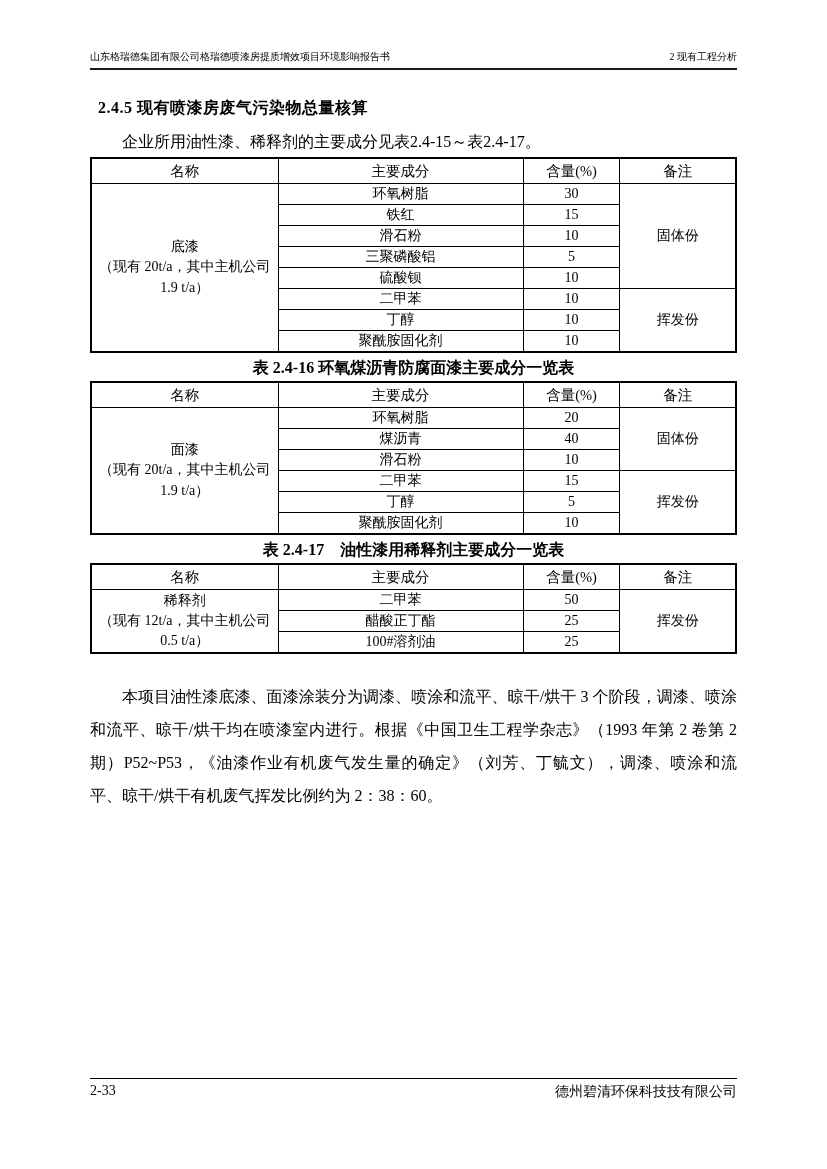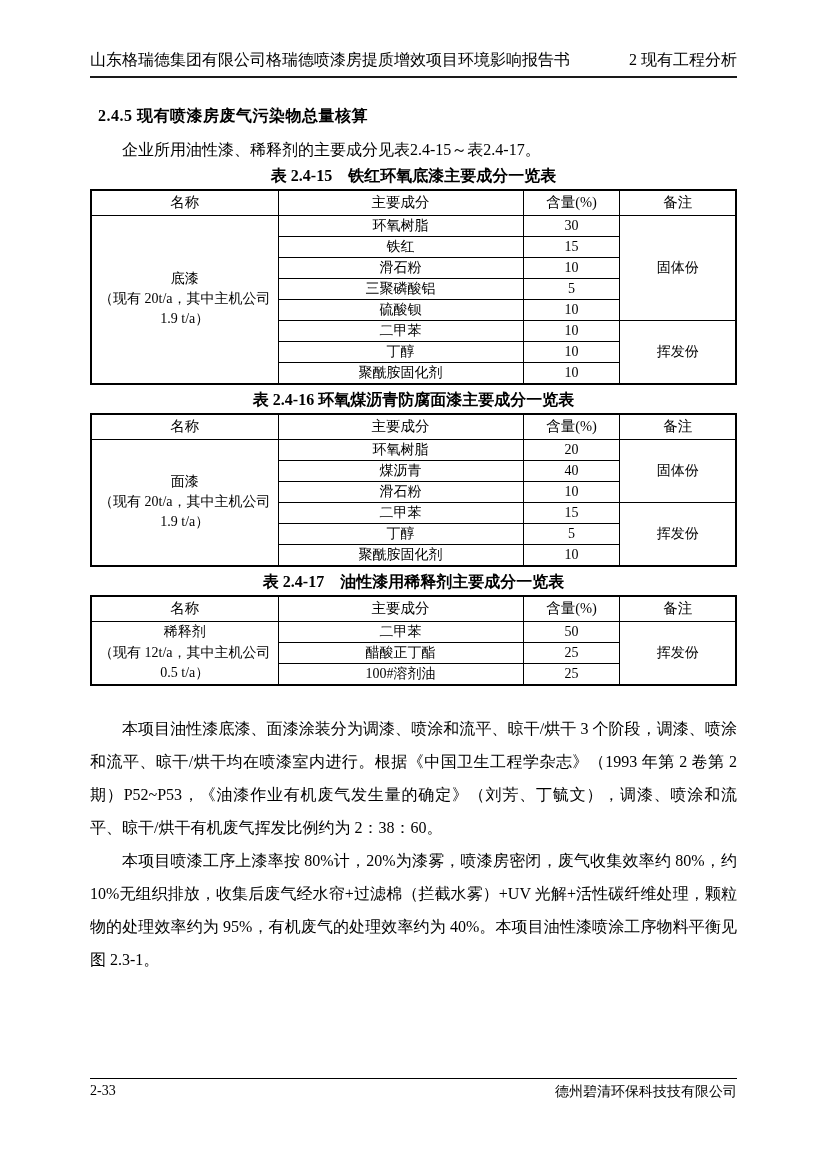--- a/index.html
+++ b/index.html
@@ -16,21 +16,21 @@
     color: #000000;
     font-family: "Liberation Serif", "DejaVu Serif", serif;
     box-sizing: border-box;
     padding: 50px 90px 0 90px;
     overflow: hidden;
   }
   .doc-header {
     display: flex;
     justify-content: space-between;
     align-items: flex-end;
-    font-size: 16px;
+    font-size: 10px;
     padding-bottom: 5px;
     border-bottom: 2px solid #1a1a1a;
     line-height: 1.3;
   }
   .doc-header .hdr-right { white-space: nowrap; margin-left: 33px; }
   .section-heading {
     margin: 28px 0 0 8px;
     font-size: 16px;
     font-weight: bold;
     letter-spacing: 0.5px;
@@ -112,21 +112,20 @@
   <header class="doc-header">
     <span class="hdr-left">山东格瑞德集团有限公司格瑞德喷漆房提质增效项目环境影响报告书</span>
     <span class="hdr-right">2 现有工程分析</span>
   </header>
 
   <main>
     <h2 class="section-heading">2.4.5 现有喷漆房废气污染物总量核算</h2>
     <p class="intro-para">企业所用油性漆、稀释剂的主要成分见表2.4-15～表2.4-17。</p>
 
     <div id="tables-root">
-        <p class="table-title">表 2.4-15　铁红环氧底漆主要成分一览表</p>
         <table class="comp-table">
           <colgroup>
             <col class="col-name">
             <col class="col-comp">
             <col class="col-val">
             <col class="col-note">
           </colgroup>
           <thead>
             <tr>
               <th>名称</th>
@@ -257,21 +256,20 @@
             </tr>
             <tr>
               <td>100#溶剂油</td>
               <td>25</td>
             </tr>
           </tbody>
         </table>
       </div>
 
     <p class="body-para">本项目油性漆底漆、面漆涂装分为调漆、喷涂和流平、晾干/烘干 3 个阶段，调漆、喷涂和流平、晾干/烘干均在喷漆室内进行。根据《中国卫生工程学杂志》（1993 年第 2 卷第 2 期）P52~P53，《油漆作业有机废气发生量的确定》（刘芳、丁毓文），调漆、喷涂和流平、晾干/烘干有机废气挥发比例约为 2：38：60。</p>
-    <p class="body-para">本项目喷漆工序上漆率按 80%计，20%为漆雾，喷漆房密闭，废气收集效率约 80%，约 10%无组织排放，收集后废气经水帘+过滤棉（拦截水雾）+UV 光解+活性碳纤维处理，颗粒物的处理效率约为 95%，有机废气的处理效率约为 40%。本项目油性漆喷涂工序物料平衡见图 2.3-1。</p>
   </main>
 
   <footer class="doc-footer">
     <span class="page-num">2-33</span>
     <span class="company">德州碧清环保科技技有限公司</span>
   </footer>
 
 </div>
 
 </body></html>

